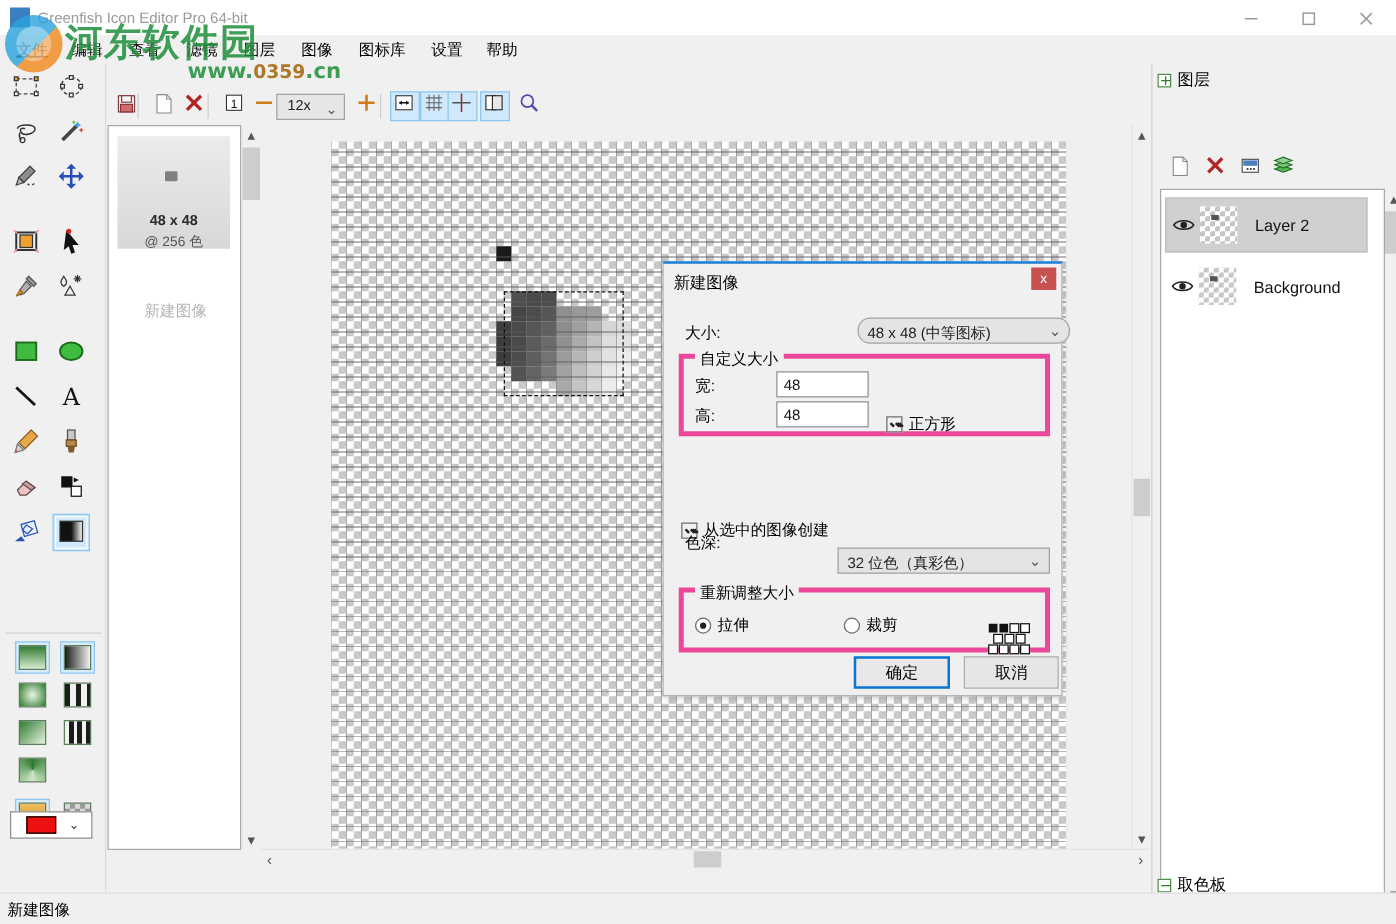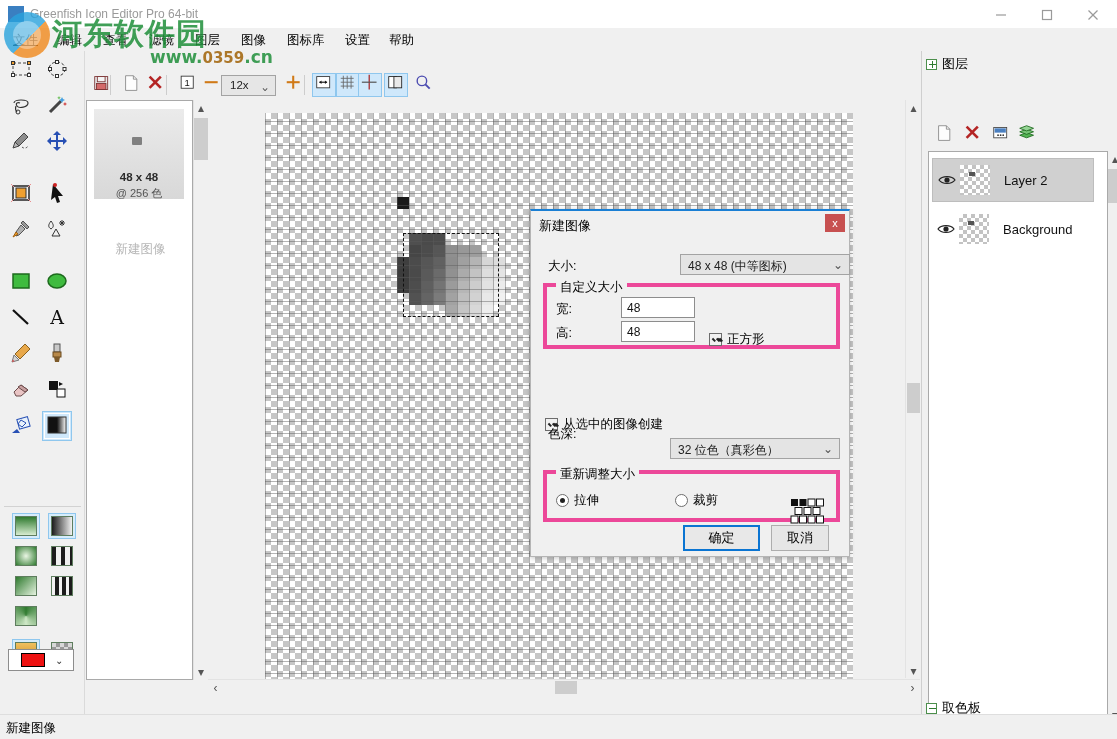--- a/index.html
+++ b/index.html
@@ -827,21 +827,21 @@
 
 <div id="statusbar">
   <div class="txt">新建图像</div>
 </div>
 
 <div id="dialog">
   <div id="dlg-title">新建图像</div>
   <div id="dlg-close">x</div>
 
   <div class="dlg-label" style="left:17px; top:47px;">大小:</div>
-  <div class="combo" style="left:149px; top:43px; width:170px;">
+  <div class="combo" style="left:155px; top:43px; width:170px;border-radius:10px;">
     <div class="v">48 x 48 (中等图标)</div>
     <div class="a">⌄</div>
   </div>
 
   <div class="group" style="left:12px; top:72px; width:297px; height:66px;">
     <div class="gl">自定义大小</div>
     <div class="dlg-label" style="left:9px; top:14px;">宽:</div>
     <div class="txtin" style="left:74px; top:10px; width:74px;">
       <div class="v">48</div>
     </div>
@@ -886,21 +886,21 @@
       <rect x="14" y="9.5" width="7" height="7" fill="#fff" stroke="#111"></rect>
       <rect x="23" y="9.5" width="7" height="7" fill="#fff" stroke="#111"></rect>
       <rect x="1" y="18" width="7" height="7" fill="#fff" stroke="#111"></rect>
       <rect x="9.5" y="18" width="7" height="7" fill="#fff" stroke="#111"></rect>
       <rect x="18" y="18" width="7" height="7" fill="#fff" stroke="#111"></rect>
       <rect x="26.5" y="18" width="7" height="7" fill="#fff" stroke="#111"></rect>
     </svg>
   </div>
 
   <div class="dlg-btn focus" style="left:152px; top:314px; width:77px;">确定</div>
-  <div class="dlg-btn" style="left:240px; top:314px; width:58px;">取消</div>
+  <div class="dlg-btn" style="left:240px; top:314px; width:76px;">取消</div>
 </div>
 
 <div id="watermark">
   <div id="wm-circle"></div>
   <div id="wm-cn">河东软件园</div>
   <div id="wm-url">
     <span>www.</span><span class="num">0359</span><span>.cn</span>
   </div>
 </div>
 

